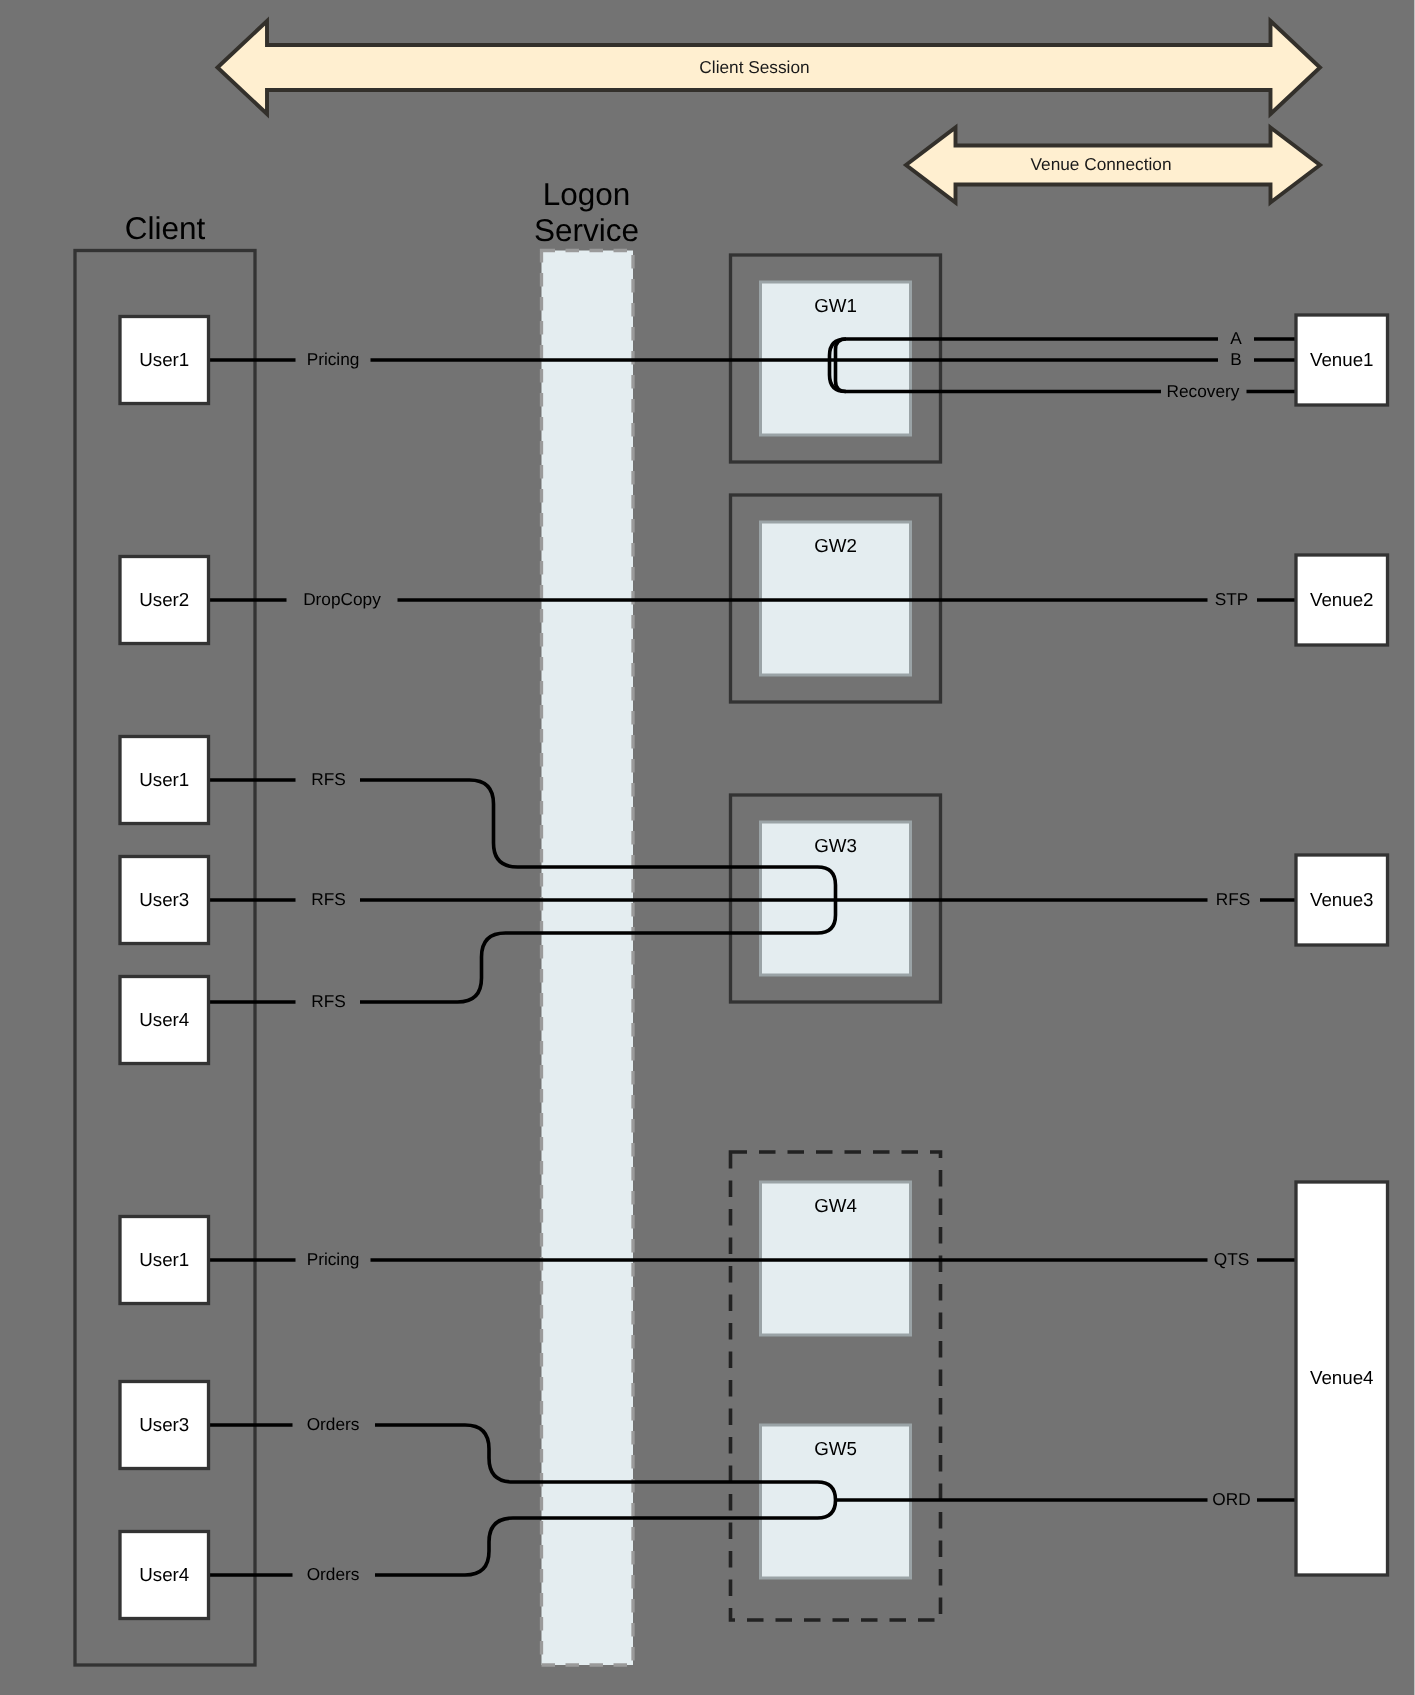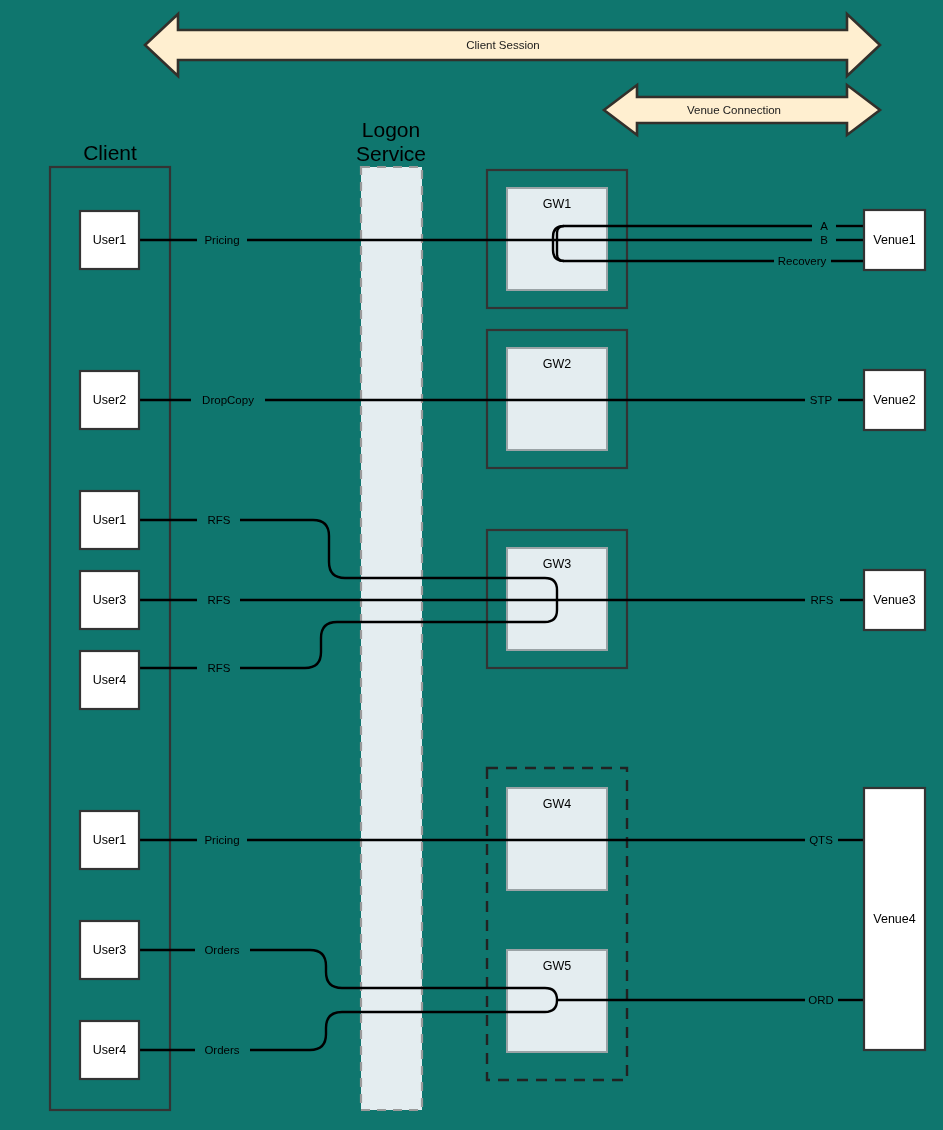--- a/index.html
+++ b/index.html
@@ -11,21 +11,21 @@
   body {
     font-family: "Liberation Sans", sans-serif;
     width: 943px;
     height: 1130px;
     overflow: hidden;
   }
   #diagram-root {
     position: relative;
     width: 943px;
     height: 1130px;
-    background: #0f766e;
+    background: #737373;
   }
   svg#topology {
     display: block;
     width: 943px;
     height: 1130px;
   }
   .box-stroke {
     fill: none;
     stroke: #333333;
     stroke-width: 2.2;

